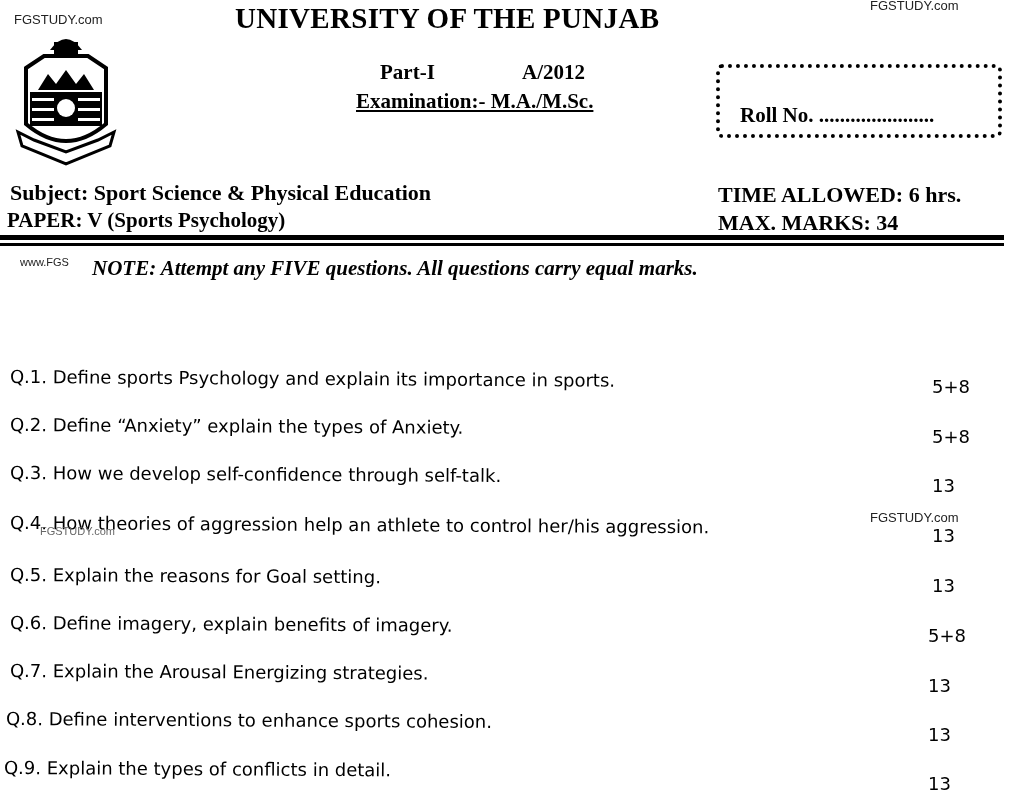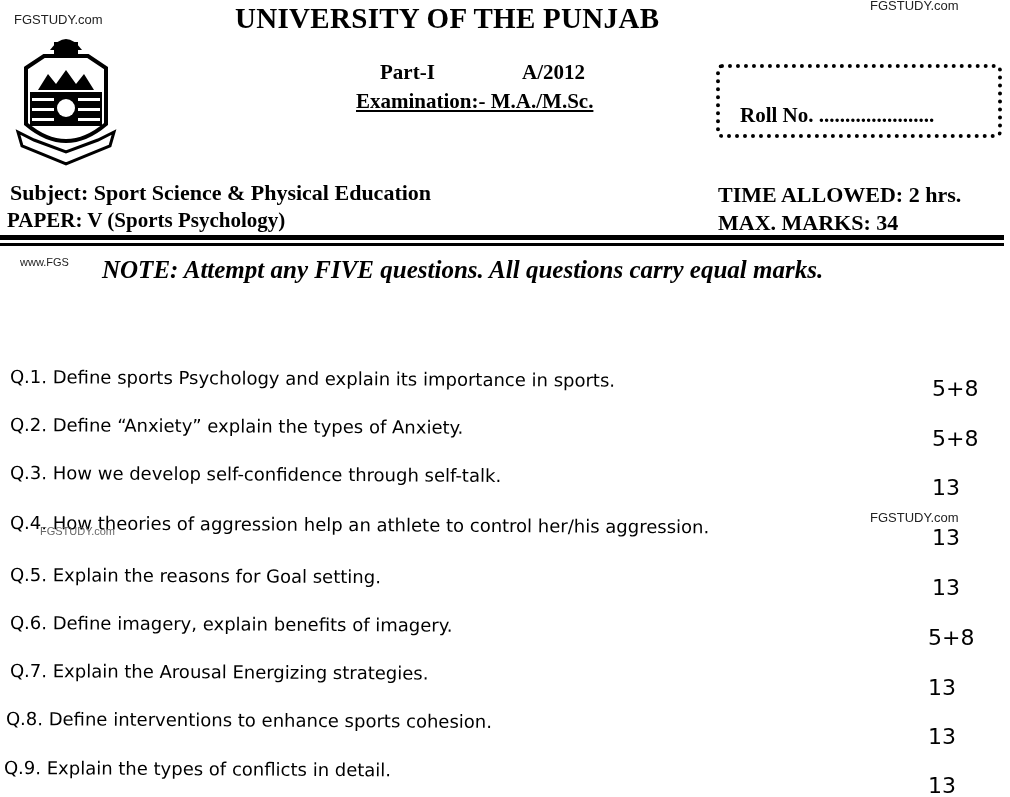--- a/index.html
+++ b/index.html
@@ -12,23 +12,23 @@
   .year { position:absolute; left:522px; top:60px; font-size:21px; font-weight:bold; }
   .exam { position:absolute; left:356px; top:89px; font-size:21px; font-weight:bold; text-decoration:underline; }
   .roll-box { position:absolute; left:716px; top:64px; width:286px; height:74px; border:4px dotted #000; border-radius:6px; box-sizing:border-box; }
   .roll-label { position:absolute; left:20px; bottom:6px; font-size:21px; font-weight:bold; }
   .subject { position:absolute; left:10px; top:180px; font-size:22px; font-weight:bold; }
   .paper { position:absolute; left:7px; top:208px; font-size:21px; font-weight:bold; }
   .time { position:absolute; left:718px; top:182px; font-size:22px; font-weight:bold; }
   .marks { position:absolute; left:718px; top:210px; font-size:22px; font-weight:bold; }
   .rule1 { position:absolute; left:0; top:235px; width:1004px; height:5px; background:#000; }
   .rule2 { position:absolute; left:0; top:243px; width:1004px; height:3px; background:#000; }
-  .note { position:absolute; left:92px; top:256px; font-size:25px; font-weight:bold; font-style:italic;margin-left:10px; }
+  .note { position:absolute; left:92px; top:256px; font-size:21px; font-weight:bold; font-style:italic; }
   .q { position:absolute; left:10px; font-family:"DejaVu Sans","Liberation Sans",sans-serif; font-size:18px; white-space:nowrap; transform-origin:left top; }
-  .m { position:absolute; font-family:"DejaVu Sans","Liberation Sans",sans-serif; font-size:22px; }
+  .m { position:absolute; font-family:"DejaVu Sans","Liberation Sans",sans-serif; font-size:18px; }
 </style>
 </head>
 <body>
 
 <div class="wm" style="left:14px;top:12px;">FGSTUDY.com</div>
 <div class="wm" style="left:870px;top:-2px;">FGSTUDY.com</div>
 
 <div class="title serif">UNIVERSITY OF THE PUNJAB</div>
 
 <svg class="logo" viewBox="0 0 104 140">
@@ -50,21 +50,21 @@
 <div class="part serif">Part-I</div>
 <div class="year serif">A/2012</div>
 <div class="exam serif">Examination:- M.A./M.Sc.</div>
 
 <div class="roll-box">
   <div class="roll-label serif">Roll No. ......................</div>
 </div>
 
 <div class="subject serif">Subject: Sport Science &amp; Physical Education</div>
 <div class="paper serif">PAPER: V (Sports Psychology)</div>
-<div class="time serif">TIME ALLOWED: 2 hrs.</div>
+<div class="time serif">TIME ALLOWED: 6 hrs.</div>
 <div class="marks serif">MAX. MARKS: 34</div>
 
 <div class="rule1"></div>
 <div class="rule2"></div>
 
 <div class="wm" style="left:20px;top:256px;font-size:11px;">www.FGS</div>
 <div class="note serif">NOTE: Attempt any FIVE questions. All questions carry equal marks.</div>
 
 <div class="q" style="top:366px;transform:rotate(0.35deg);">Q.1.  Define sports Psychology and explain its importance in sports.</div>
 <div class="m" style="left:932px;top:376px;">5+8</div>

